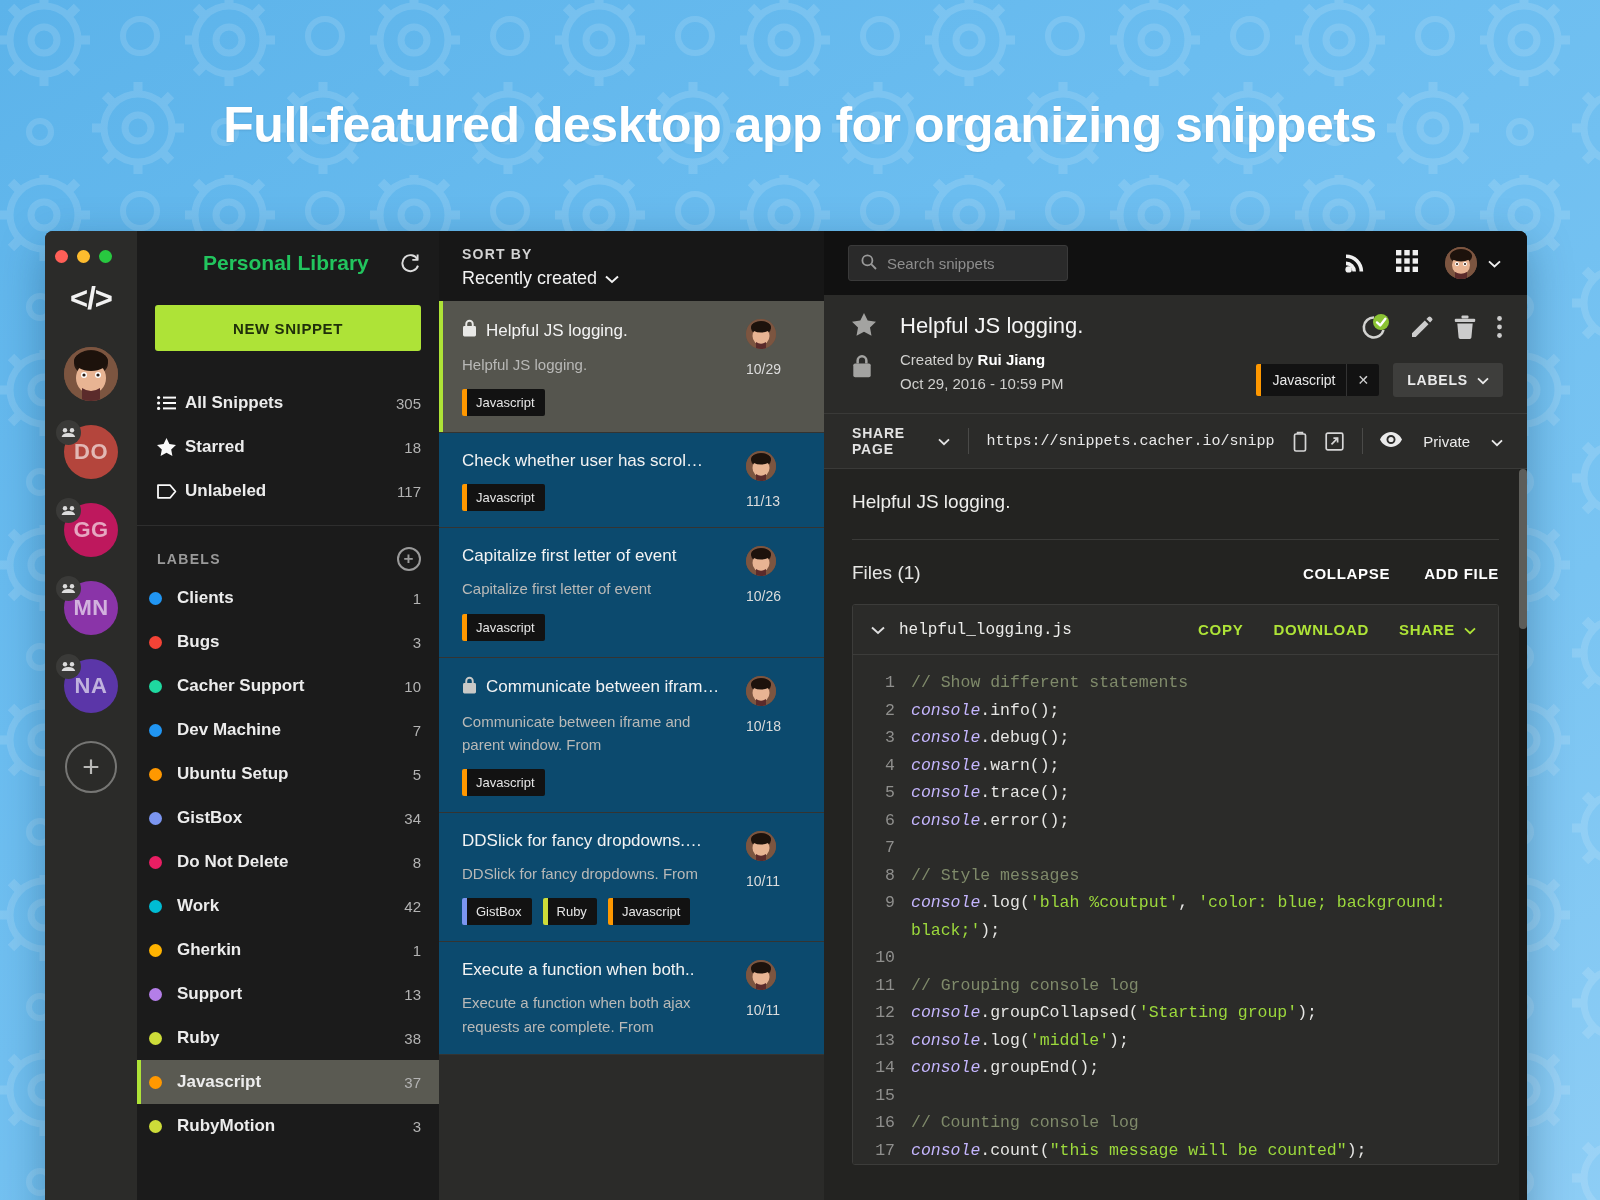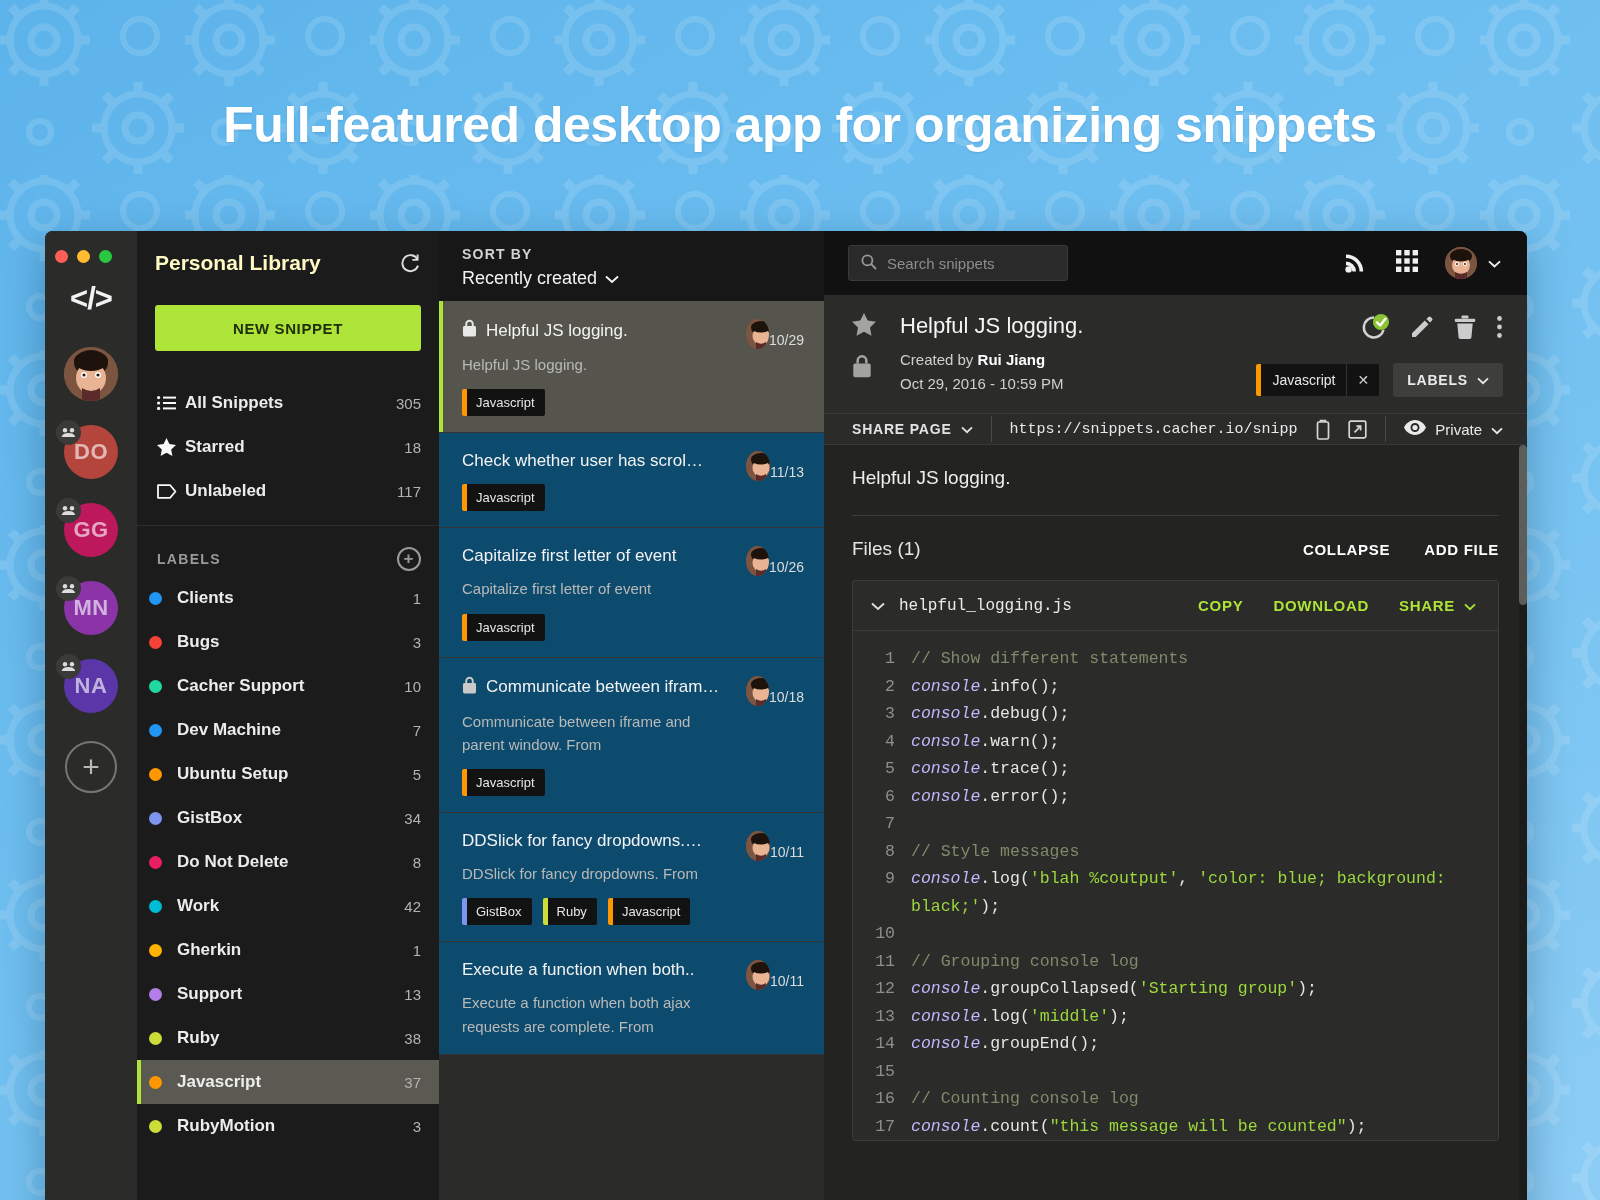--- a/index.html
+++ b/index.html
@@ -67,21 +67,21 @@
 
   
   .sidebar {
     width: 302px; flex: 0 0 302px; background: #1b1b1b;
     display: flex; flex-direction: column; overflow: hidden;
   }
   .sb-head {
     height: 64px; display: flex; align-items: center;
     padding: 0 18px 0 18px; justify-content: space-between;
   }
-  .sb-title { font-size: 21px; font-weight: bold; color: #fef9c3; }
+  .sb-title { font-size: 21px; font-weight: bold; color: #22c55e; margin-left: 48px; }
   .refresh { color: #d8d8d8; display: flex; }
   .newbtn {
     margin: 10px 18px 0 18px; height: 46px; background: #aee337;
     border-radius: 3px; color: #20300a; font-size: 15px; font-weight: bold;
     letter-spacing: .6px; display: flex; align-items: center; justify-content: center;
   }
   .navlist { margin-top: 30px; }
   .navrow {
     height: 44px; display: flex; align-items: center; padding: 0 18px 0 20px;
     color: #ececec; font-size: 17px;
@@ -130,21 +130,21 @@
     display: flex; align-items: center; gap: 9px;
     white-space: nowrap; overflow: hidden;
   }
   .snipdesc { margin-top: 11px; font-size: 15px; color: #b9b9b7; line-height: 1.55; }
   .chips { margin-top: 13px; display: flex; gap: 11px; flex-wrap: wrap; }
   .chip {
     background: #121212; color: #e6e6e6; font-size: 13px;
     padding: 6px 10px 6px 9px; border-left: 5px solid #ff9800;
     border-radius: 2px;
   }
-  .snipright { width: 58px; flex: 0 0 58px; display: flex; flex-direction: row; align-items: center; }
+  .snipright { width: 58px; flex: 0 0 58px; display: flex; flex-direction: column; align-items: flex-start; }
   .snipav { width: 30px; height: 30px; border-radius: 50%; overflow: hidden; background: #6e4b3a; }
   .snipdate { margin-top: 12px; font-size: 14px; color: #dcdcdc; }
 
   
   .detail { flex: 1; display: flex; flex-direction: column; background: #2b2b29; min-width: 0; }
   .topbar { height: 64px; background: #111111; display: flex; align-items: center; padding: 0 26px 0 24px; }
   .searchbox {
     width: 220px; height: 36px; background: #2a2a2a; border: 1px solid #3a3a3a;
     border-radius: 3px; display: flex; align-items: center; gap: 10px; padding: 0 12px;
     color: #8e8e8e; font-size: 15px;
@@ -168,28 +168,28 @@
   }
   .chip-x .t { padding: 8px 11px; }
   .chip-x .x { padding: 8px 10px; border-left: 1px solid #333; color: #cfcfcf; }
   .labelsbtn {
     background: #3e3e3c; border-radius: 3px; padding: 9px 14px;
     color: #eaeaea; font-size: 14px; font-weight: bold; letter-spacing: .8px;
     display: flex; align-items: center; gap: 9px;
   }
 
   .sharebar {
-    margin-top: 16px; height: 32px; border-top: 1px solid #3a3a38; border-bottom: 1px solid #3a3a38;
+    margin-top: 16px; height: 56px; border-top: 1px solid #3a3a38; border-bottom: 1px solid #3a3a38;
     display: flex; align-items: center; padding: 0 24px 0 28px; color: #e3e3e3;
   }
   .sharebar .sp { font-size: 14px; font-weight: bold; letter-spacing: .8px; display: flex; align-items: center; gap: 9px; }
   .vsep { width: 1px; height: 26px; background: #4a4a48; margin: 0 18px; }
   .url { font-family: "Liberation Mono", monospace; font-size: 15px; color: #e8e8e8; }
   .sharebar .ic { color: #d6d6d6; margin-left: 16px; display: flex; }
-  .privgrp { margin-left: auto; display: flex; align-items: center; gap: 9px; color: #eaeaea; font-size: 15px; }
+  .privgrp { margin-left: auto; display: flex; align-items: center; gap: 21px; color: #eaeaea; font-size: 15px; }
 
   .dbody { flex: 1; background: #232321; padding: 22px 28px 0 28px; overflow: hidden; position: relative; }
   .snipname { font-size: 19px; color: #eeeeec; }
   .hr { height: 1px; background: #3b3b39; margin: 26px 0 0 0; }
   .filesrow { display: flex; align-items: center; margin-top: 22px; color: #e6e6e4; }
   .filesrow .fl { font-size: 19px; }
   .filesrow .acts { margin-left: auto; display: flex; gap: 34px; font-size: 15px; font-weight: bold; letter-spacing: .7px; color: #ffffff; }
 
   .filebox { margin-top: 20px; border: 1px solid #3c3c3a; border-radius: 3px; overflow: hidden; }
   .filehead {

